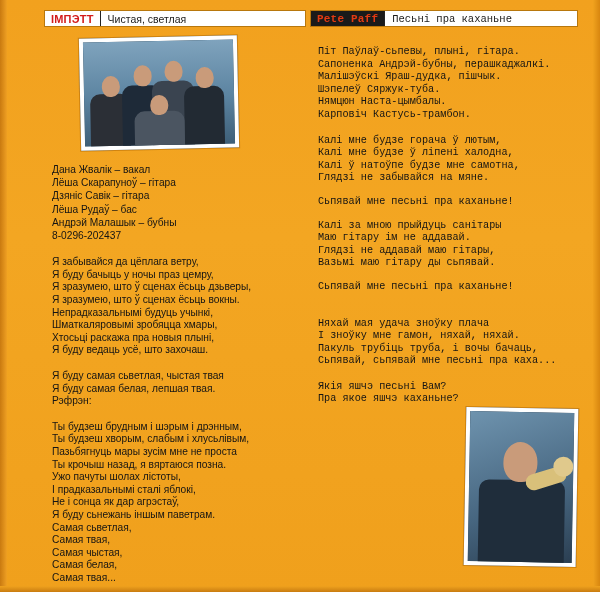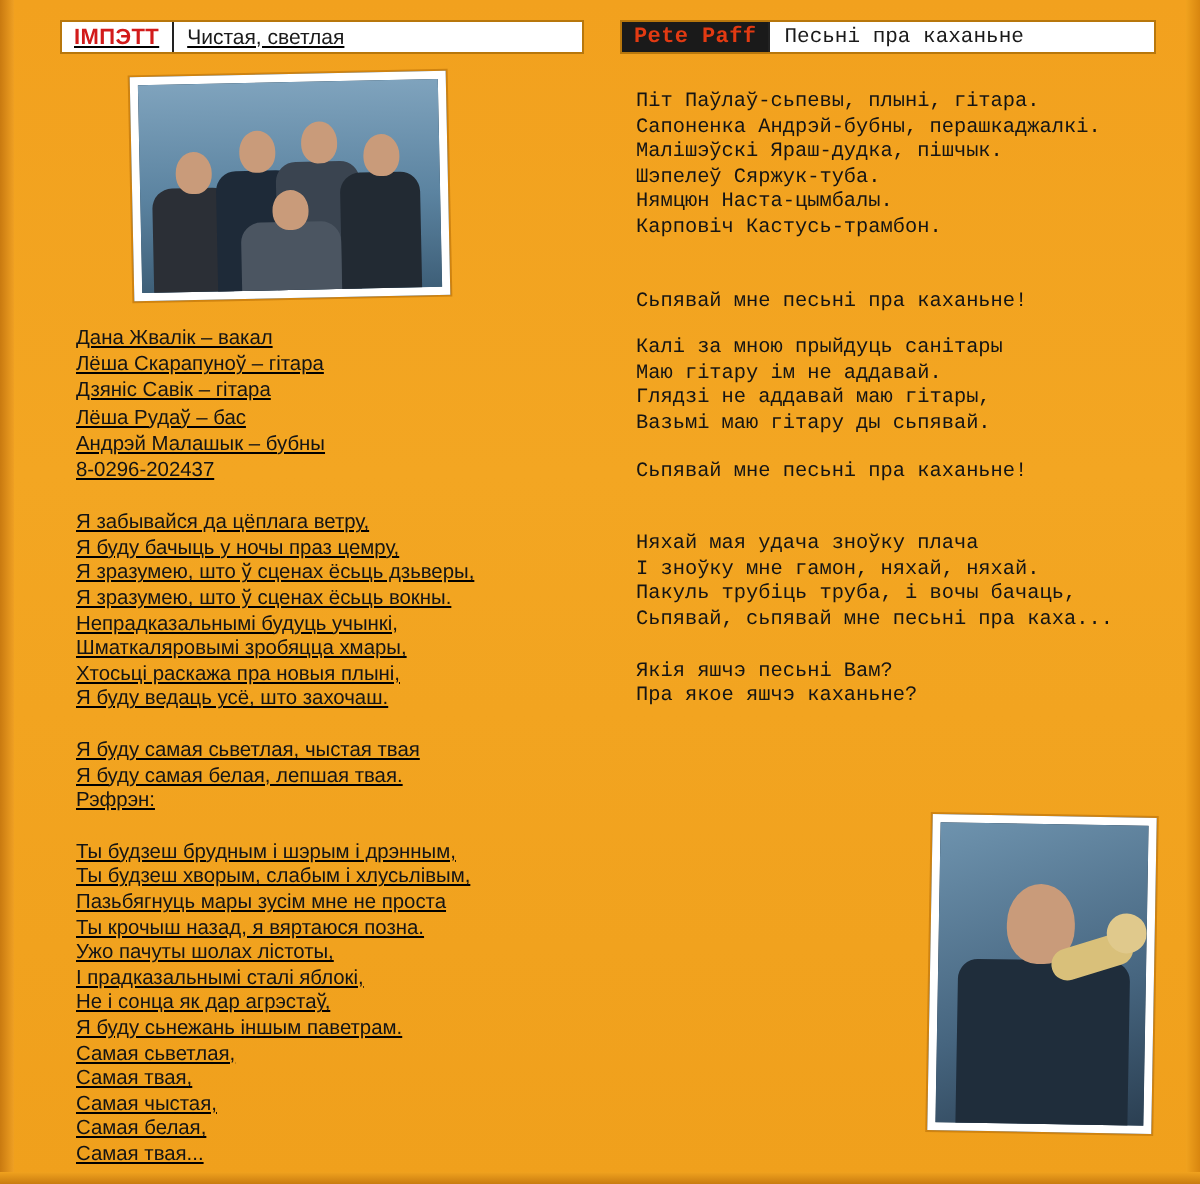--- a/index.html
+++ b/index.html
@@ -36,23 +36,22 @@
   .edge-bottom {
     position: absolute;
     left: 0; bottom: 0;
     width: 600px; height: 6px;
     background: linear-gradient(0deg, #c97c10, #f0a21e);
   }
 
   
   .col-left {
     position: absolute;
-    left: 30px; top: 10px;
+    left: 44px; top: 10px;
     width: 262px;
-    text-decoration: underline;
   }
   .col-right {
     position: absolute;
     left: 310px; top: 10px;
     width: 268px;
     font-family: Liberation Mono, monospace;
   }
 
   
   .band {
@@ -238,20 +237,24 @@
     </div>
 
     <div style="height:19px"></div>
     <div class="block rblock">Піт Паўлаў-сьпевы, плыні, гітара.
 Сапоненка Андрэй-бубны, перашкаджалкі.
 Малішэўскі Яраш-дудка, пішчык.
 Шэпелеў Сяржук-туба.
 Нямцюн Наста-цымбалы.
 Карповіч Кастусь-трамбон.</div>
     <div class="spacer-md"></div>
+    <div class="block rblock">Калі мне будзе горача ў лютым,
+Калі мне будзе ў ліпені халодна,
+Калі ў натоўпе будзе мне самотна,
+Глядзі не забывайся на мяне.</div>
     <div class="spacer-sm"></div>
     <div class="block rblock">Сьпявай мне песьні пра каханьне!</div>
     <div class="spacer-sm"></div>
     <div class="block rblock">Калі за мною прыйдуць санітары
 Маю гітару ім не аддавай.
 Глядзі не аддавай маю гітары,
 Вазьмі маю гітару ды сьпявай.</div>
     <div class="spacer-sm"></div>
     <div class="block rblock">Сьпявай мне песьні пра каханьне!</div>
     <div class="spacer-sm"></div>

